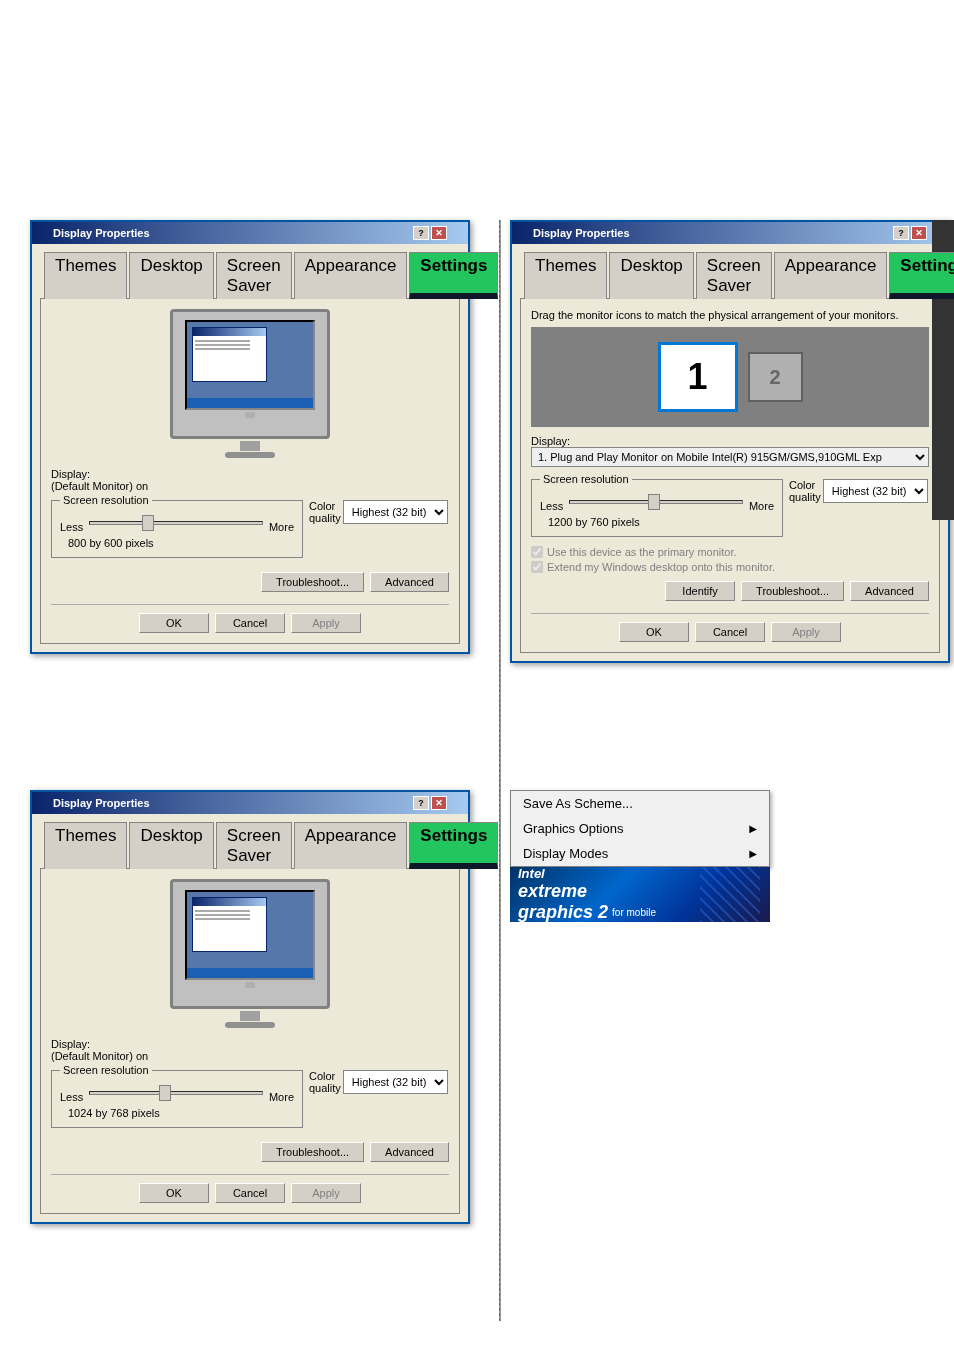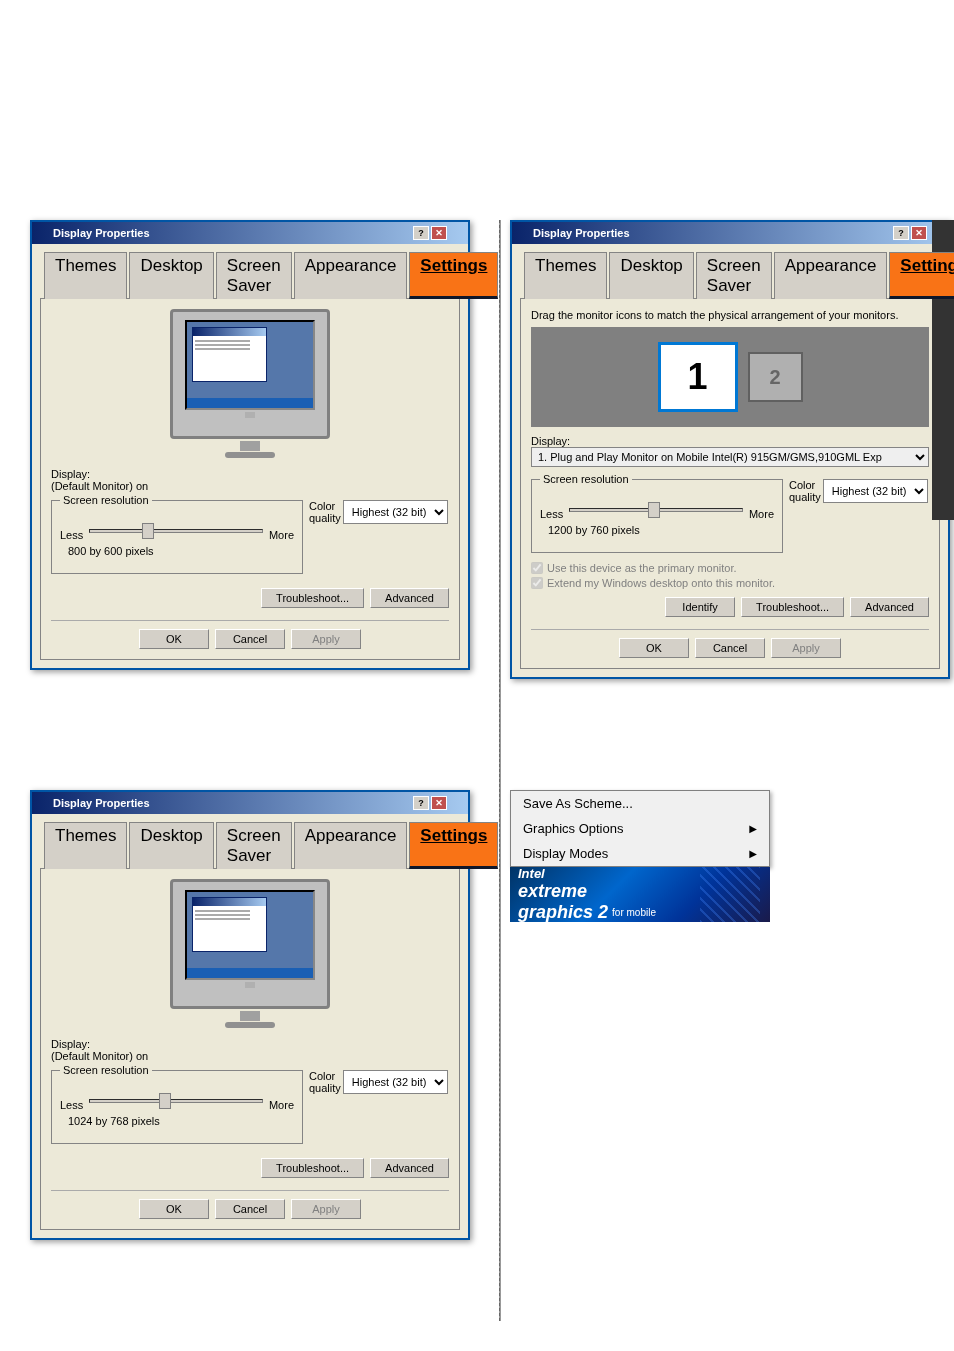--- a/index.html
+++ b/index.html
@@ -82,25 +82,24 @@
       padding: 3px 10px;
       border: 1px solid #848484;
       border-bottom: none;
       background: #d4d0c8;
       cursor: pointer;
       font-size: 17px;
       position: relative;
     }
 
     .tab.active {
-      background: #f97316;
+      background: #22c55e;
       font-weight: bold;
-      border-bottom: 3px solid #0f172a;
+      border-bottom: 6px solid #0f172a;
       z-index: 2;
-      text-decoration: underline;
     }
 
     .tab-content {
       border: 1px solid #848484;
       background: #ece9d8;
       padding: 10px;
       min-height: 300px;
     }
 
     
@@ -192,21 +191,21 @@
     }
 
     
     .display-info {
       font-size: 11px;
       margin-bottom: 8px;
     }
 
     .section-box {
       border: 1px solid #848484;
-      padding: 16px 8px;
+      padding: 8px 8px;
       margin-bottom: 6px;
       position: relative;
     }
 
     .section-label {
       position: absolute;
       top: -7px;
       left: 8px;
       background: #ece9d8;
       padding: 0 3px;

